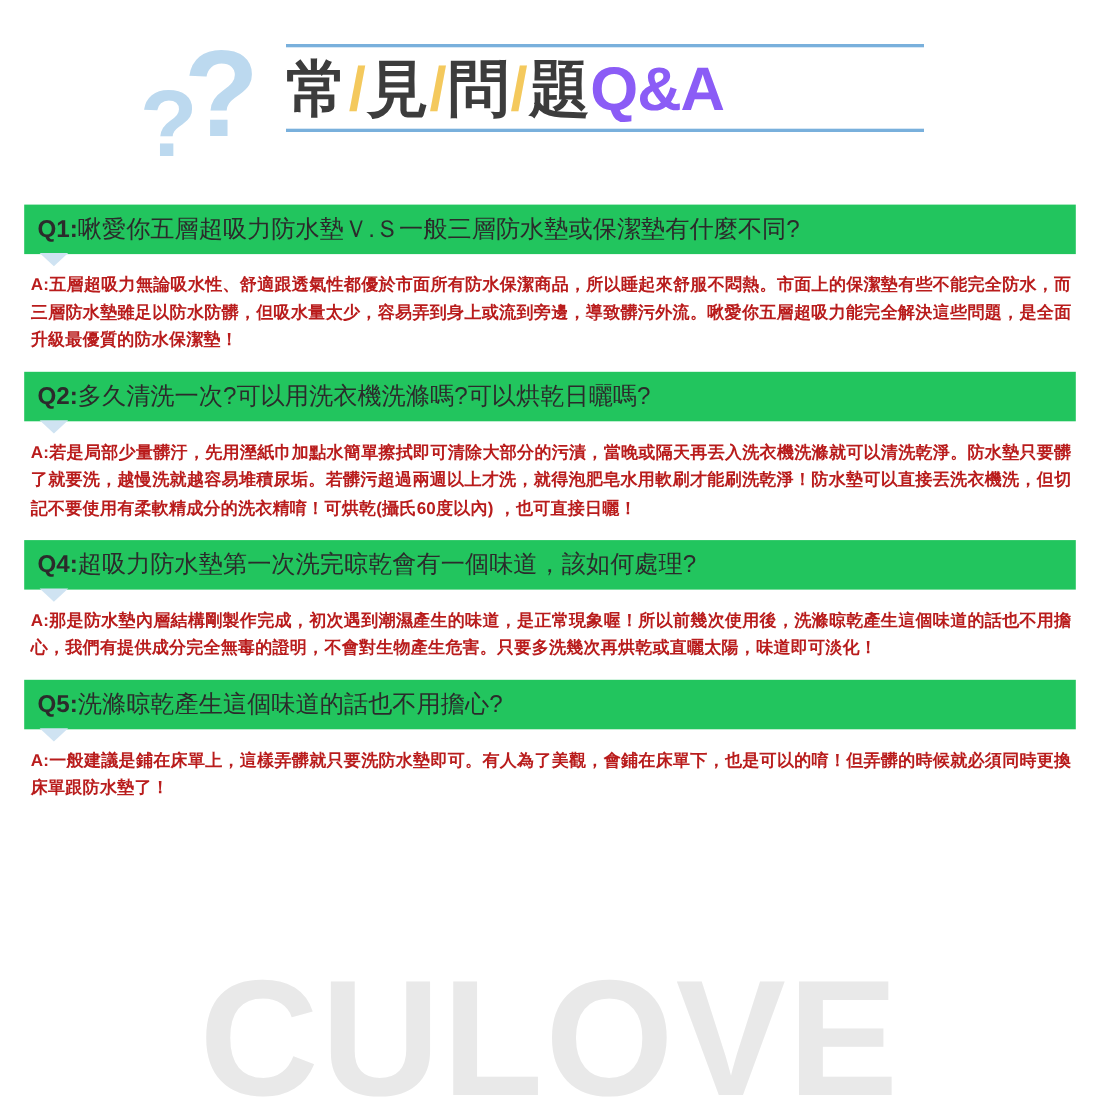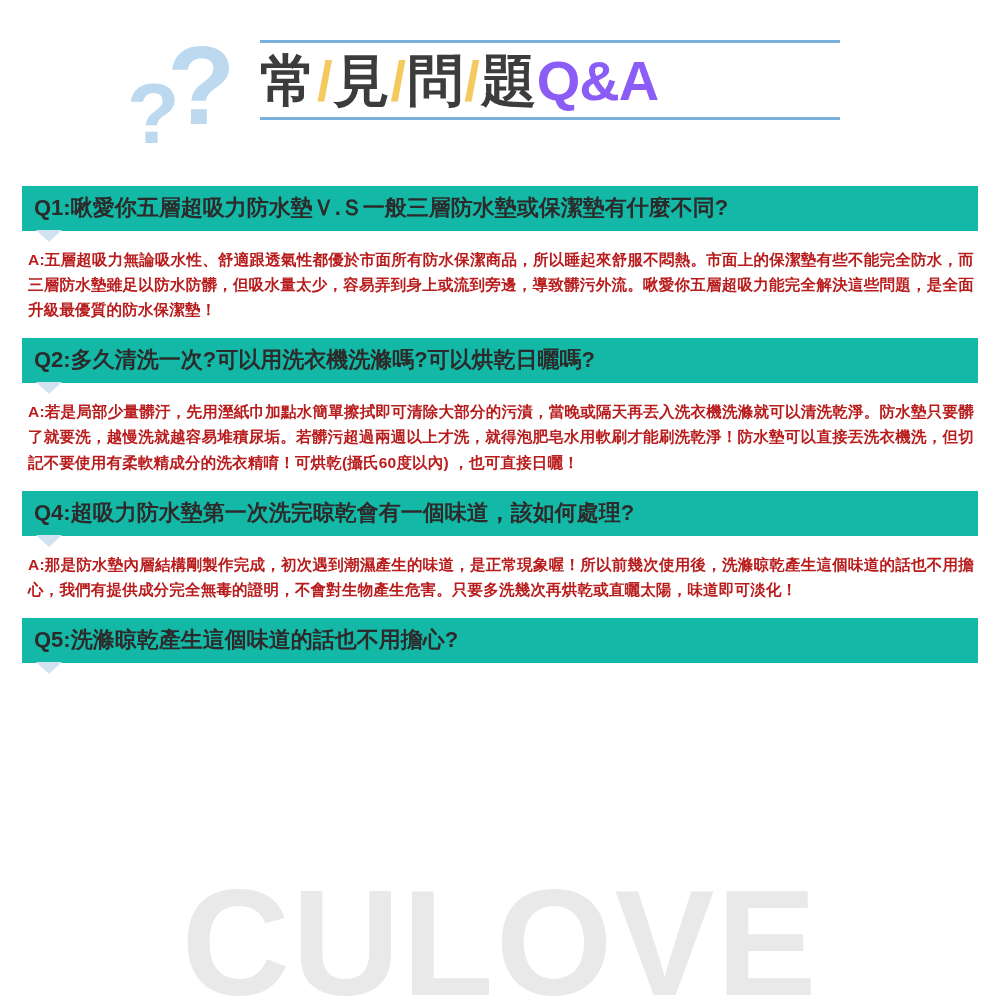--- a/index.html
+++ b/index.html
@@ -99,37 +99,37 @@
     color: #8b5cf6;
     letter-spacing: -1px;
   }
 
   
   .faq-list { margin-top: 6px; }
   .faq-item { margin-bottom: 16px; }
 
   .qbar {
     position: relative;
-    background: #14b8a6;
+    background: #22c55e;
     padding: 7px 12px 8px 12px;
     display: flex;
     align-items: center;
     box-sizing: border-box;
   }
   .qbar .qlabel {
     font-size: 22px;
     font-weight: bold;
     color: #2b2b2b;
     white-space: nowrap;
     letter-spacing: 0px;
     font-family: "Liberation Sans", "DejaVu Sans", sans-serif;
   }
   .qbar .qtext {
     font-size: 22px;
-    font-weight: bold;
+    font-weight: normal;
     color: #2b2b2b;
     letter-spacing: 0px;
     font-family: "Liberation Sans", "DejaVu Sans", sans-serif;
   }
   .qbar .tail {
     position: absolute;
     left: 14px;
     bottom: -11px;
     width: 0;
     height: 0;
@@ -201,16 +201,17 @@
       </div>
       <div class="answer">A:那是防水墊內層結構剛製作完成，初次遇到潮濕產生的味道，是正常現象喔！所以前幾次使用後，洗滌晾乾產生這個味道的話也不用擔心，我們有提供成分完全無毒的證明，不會對生物產生危害。只要多洗幾次再烘乾或直曬太陽，味道即可淡化！</div>
     </div>
 
     <div class="faq-item">
       <div class="qbar">
         <span class="qlabel">Q5:</span>
         <span class="qtext">洗滌晾乾產生這個味道的話也不用擔心?</span>
         <span class="tail"></span>
       </div>
+      <div class="answer">A:一般建議是鋪在床單上，這樣弄髒就只要洗防水墊即可。有人為了美觀，會鋪在床單下，也是可以的唷！但弄髒的時候就必須同時更換床單跟防水墊了！</div>
     </div>
 
   </div>
 </div>
 
 </body></html>

